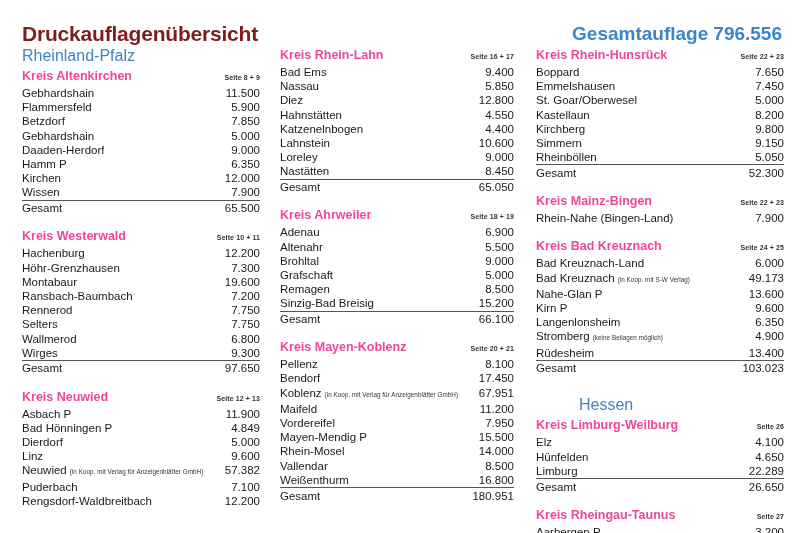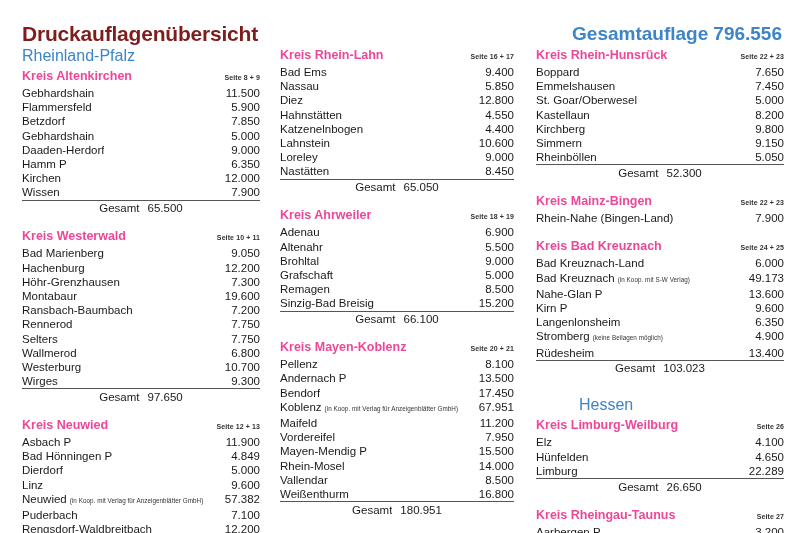--- a/index.html
+++ b/index.html
@@ -101,21 +101,20 @@
     letter-spacing:0.05px;
   }
   .row .value{
     padding-left:8px;
     font-variant-numeric:tabular-nums;
   }
   .row.total{
     border-top:1px solid #555;
     margin-top:0px;
     padding-top:0.5px;
-    justify-content:center;
   }
 </style>
 </head>
 <body>
 
 <div class="page">
 
   <div class="header">
     <div class="doc-title">Druckauflagenübersicht</div>
     <div class="grand-total">
@@ -168,24 +167,20 @@
               <span class="label">Gesamt</span>
               <span class="value">65.500</span>
             </div>
           </div>
           <div class="district">
             <div class="district-head">
               <span class="district-name">Kreis Westerwald</span>
               <span class="district-pages">Seite 10 + 11</span>
             </div>
             <div class="row">
-              <span class="label">Bad Marienberg</span>
-              <span class="value">9.050</span>
-            </div>
-            <div class="row">
               <span class="label">Hachenburg</span>
               <span class="value">12.200</span>
             </div>
             <div class="row">
               <span class="label">Höhr-Grenzhausen</span>
               <span class="value">7.300</span>
             </div>
             <div class="row">
               <span class="label">Montabaur</span>
               <span class="value">19.600</span>
@@ -198,24 +193,20 @@
               <span class="label">Rennerod</span>
               <span class="value">7.750</span>
             </div>
             <div class="row">
               <span class="label">Selters</span>
               <span class="value">7.750</span>
             </div>
             <div class="row">
               <span class="label">Wallmerod</span>
               <span class="value">6.800</span>
-            </div>
-            <div class="row">
-              <span class="label">Westerburg</span>
-              <span class="value">10.700</span>
             </div>
             <div class="row">
               <span class="label">Wirges</span>
               <span class="value">9.300</span>
             </div>
             <div class="row total">
               <span class="label">Gesamt</span>
               <span class="value">97.650</span>
             </div>
           </div>
@@ -334,24 +325,20 @@
             </div>
           </div>
           <div class="district">
             <div class="district-head">
               <span class="district-name">Kreis Mayen-Koblenz</span>
               <span class="district-pages">Seite 20 + 21</span>
             </div>
             <div class="row">
               <span class="label">Pellenz</span>
               <span class="value">8.100</span>
-            </div>
-            <div class="row">
-              <span class="label">Andernach  P</span>
-              <span class="value">13.500</span>
             </div>
             <div class="row">
               <span class="label">Bendorf</span>
               <span class="value">17.450</span>
             </div>
             <div class="row">
               <span class="label">Koblenz<span class="note">(in Koop. mit Verlag für Anzeigenblätter GmbH)</span></span>
               <span class="value">67.951</span>
             </div>
             <div class="row">

